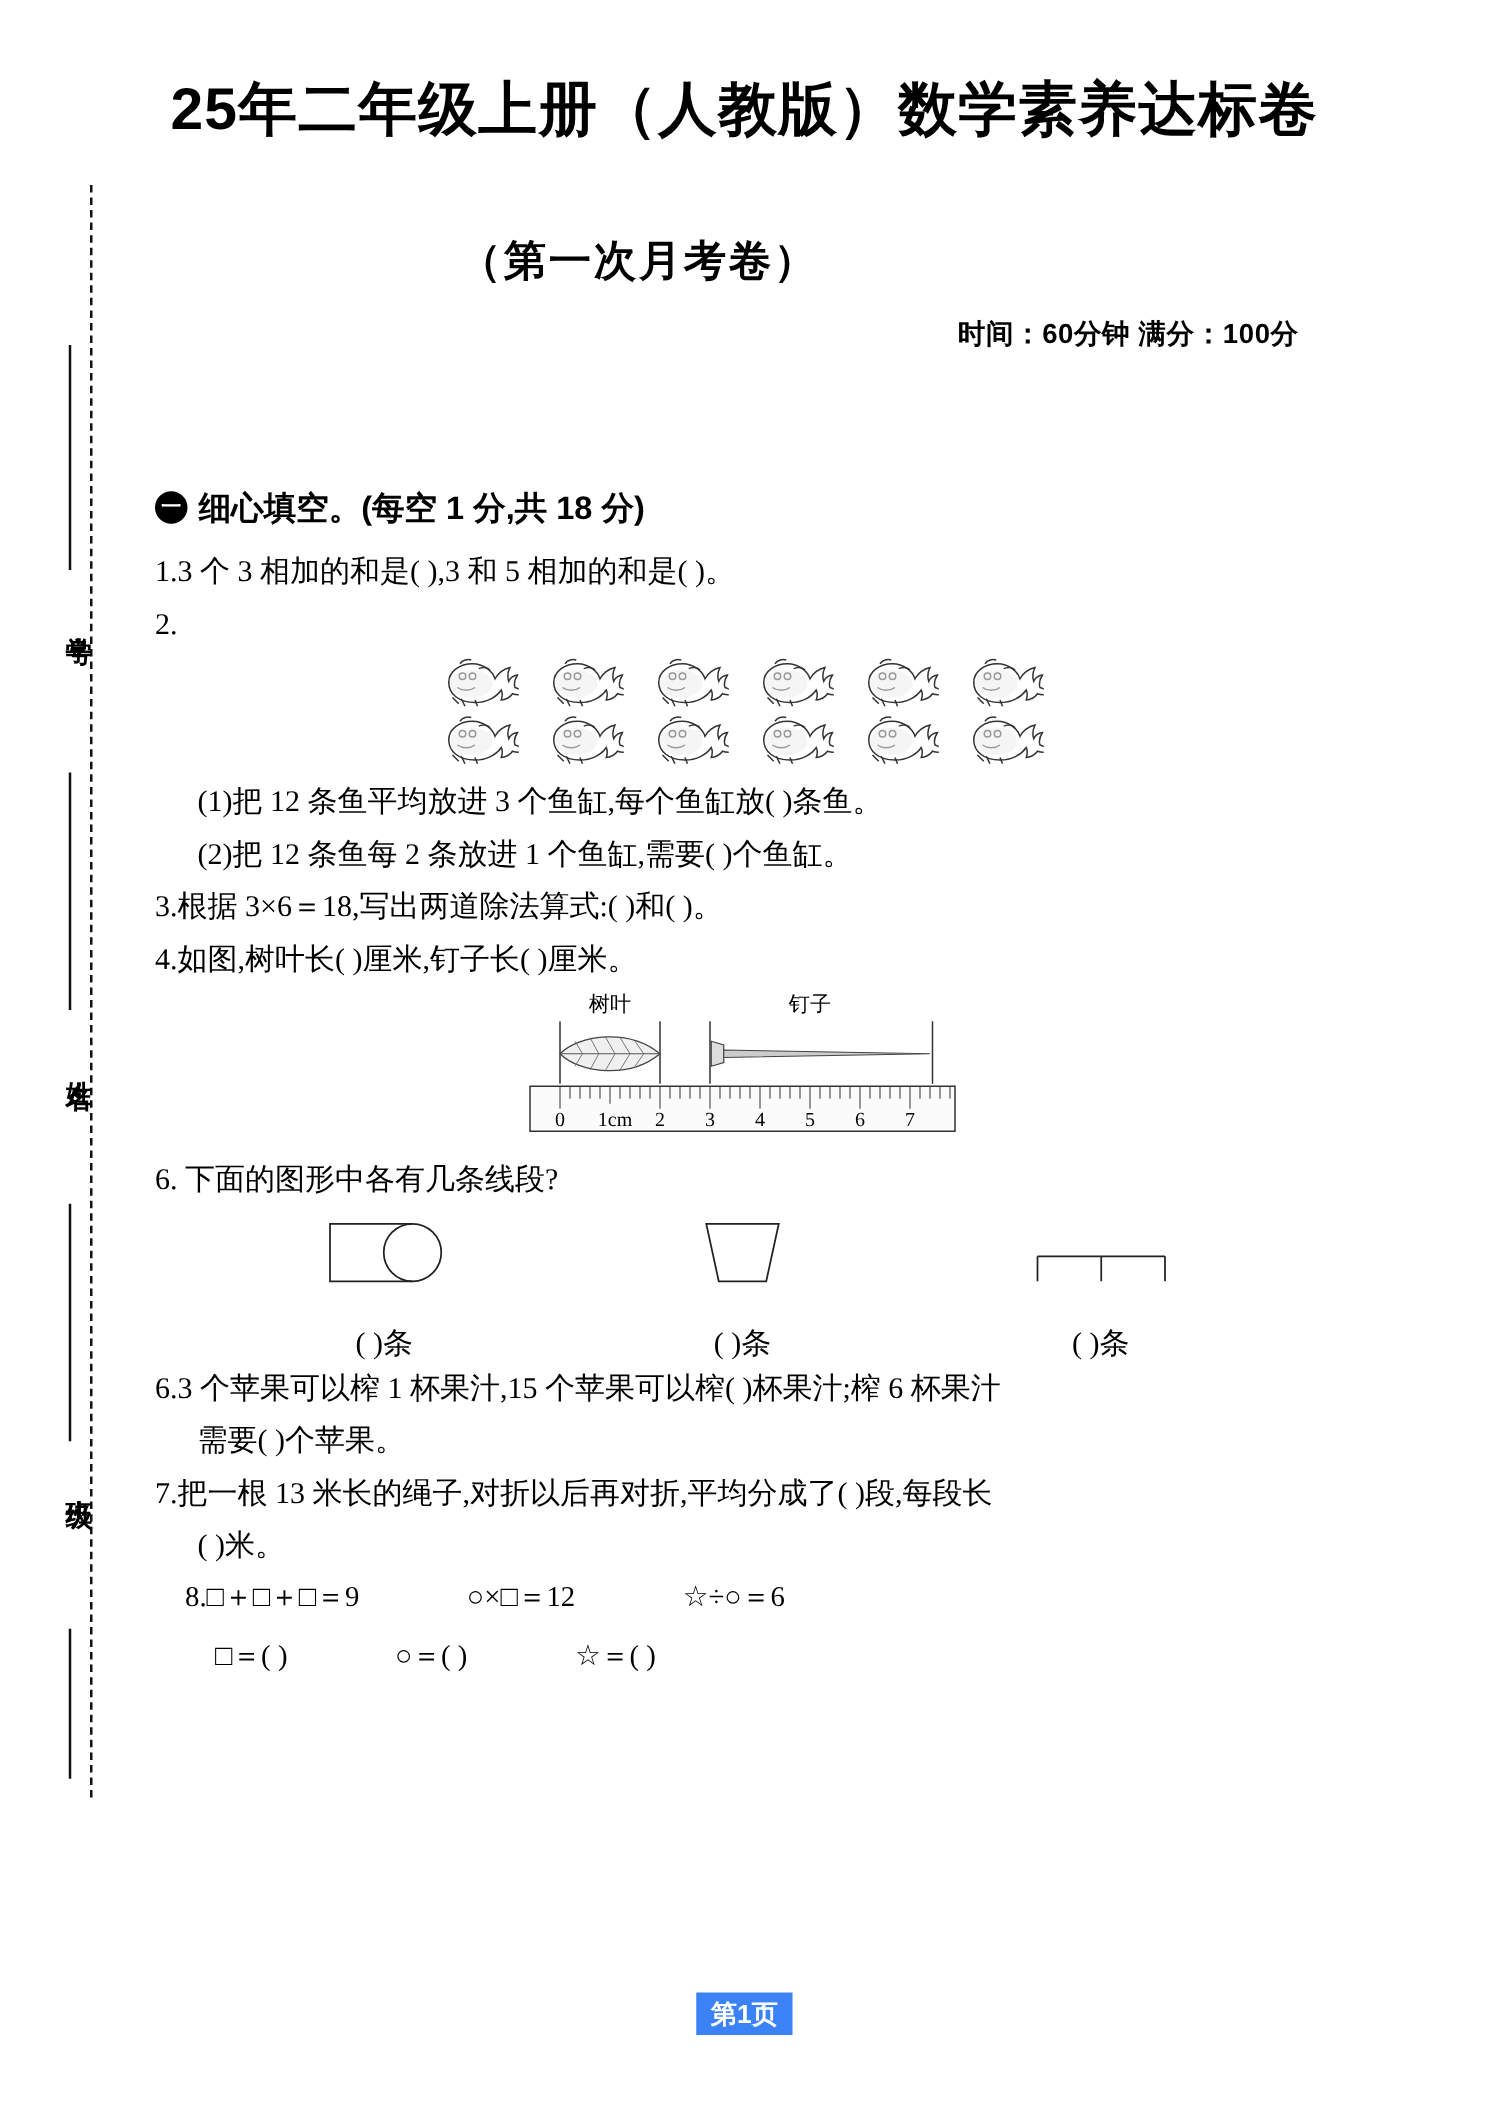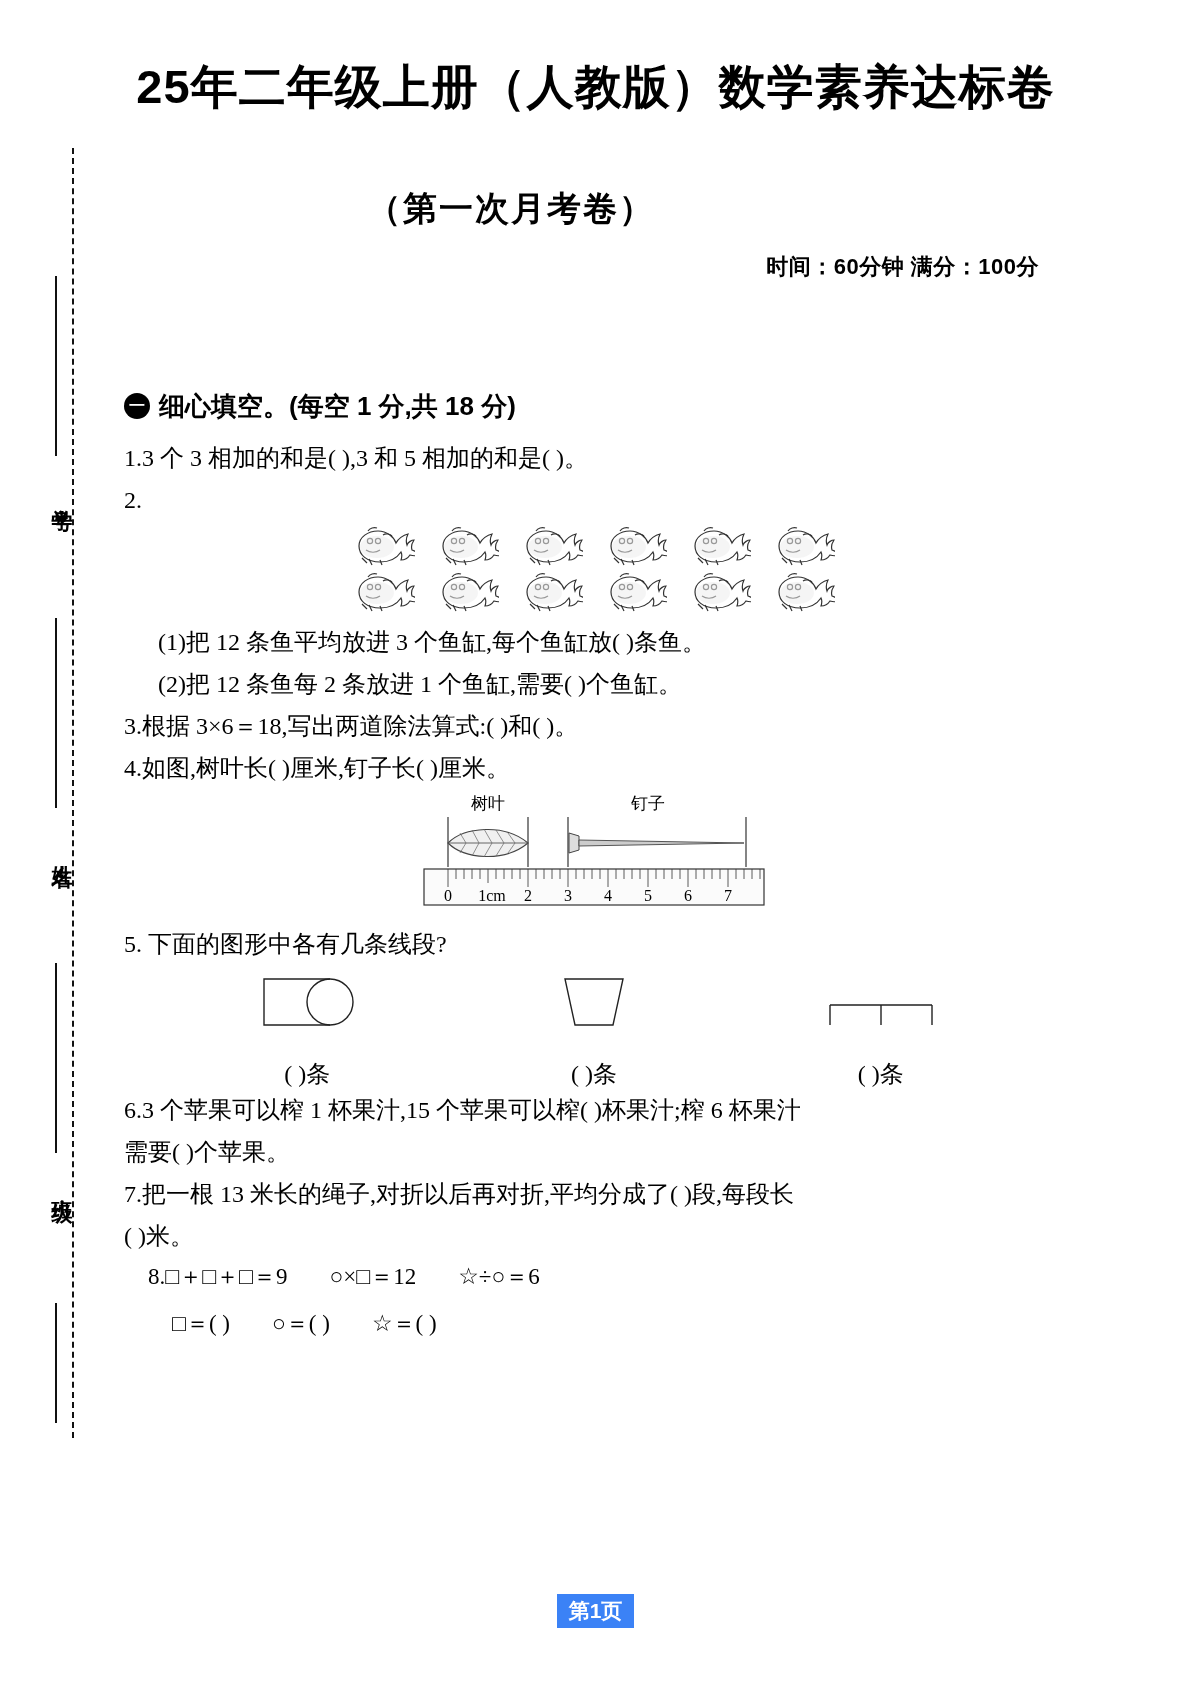--- a/index.html
+++ b/index.html
@@ -90,41 +90,41 @@
   }
   .sec-bullet {
     display: inline-flex; align-items: center; justify-content: center;
     width: 26px; height: 26px; border-radius: 50%;
     background: #000; color: #fff;
     font-size: 16px; font-weight: bold; margin-right: 9px;
     line-height: 1;
   }
   .q { margin: 0 0 8px 0; white-space: nowrap; }
   .sub { margin: 0 0 8px 34px; white-space: nowrap; }
-  .indent { }
+  .indent { margin-left: 34px; }
 
   
   .fish-area { margin: 6px 0 12px 0; }
   .fish-row { display: flex; justify-content: center; gap: 22px; }
   .fish-row + .fish-row { margin-top: 4px; }
 
   
   .ruler-fig { display: flex; justify-content: center; margin: 8px 0 16px 0; }
 
   
   .shapes {
     display: flex; align-items: flex-end; justify-content: space-around;
     margin: 10px 0 2px 0; padding: 0 40px;
   }
   .shape-cell { text-align: center; }
   .shape-label { margin-top: 14px; font-size: 24px; white-space: nowrap; }
 
   
   .q8-row {
-    display: flex; gap: 42px; margin-left: 24px;
+    display: flex; gap: 86px; margin-left: 24px;
     font-size: 24px; white-space: nowrap;
   }
   .q8-row.second { margin-top: 14px; }
   .sym { font-size: 23px; }
 
   
   .footer {
     position: absolute; left: 0; bottom: 56px; width: 1191px;
     text-align: center;
   }
@@ -373,21 +373,21 @@
           <text x="112" y="108">2</text>
           <text x="152" y="108">3</text>
           <text x="192" y="108">4</text>
           <text x="232" y="108">5</text>
           <text x="272" y="108">6</text>
           <text x="312" y="108">7</text>
         </g>
       </svg>
     </div>
 
-    <div class="q">5. 下面的图形中各有几条线段?</div>
+    <div class="q">6. 下面的图形中各有几条线段?</div>
     <div class="shapes">
       <div class="shape-cell">
         <svg width="130" height="62" viewBox="0 0 130 62">
           <path d="M22 8h66a23 23 0 0 1 0 46H22z" fill="none" stroke="#222" stroke-width="1.4"></path>
           <path d="M88 8a23 23 0 0 0 0 46" fill="none" stroke="#222" stroke-width="1.4"></path>
         </svg>
         <div class="shape-label">(        )条</div>
       </div>
       <div class="shape-cell">
         <svg width="130" height="62" viewBox="0 0 130 62">

